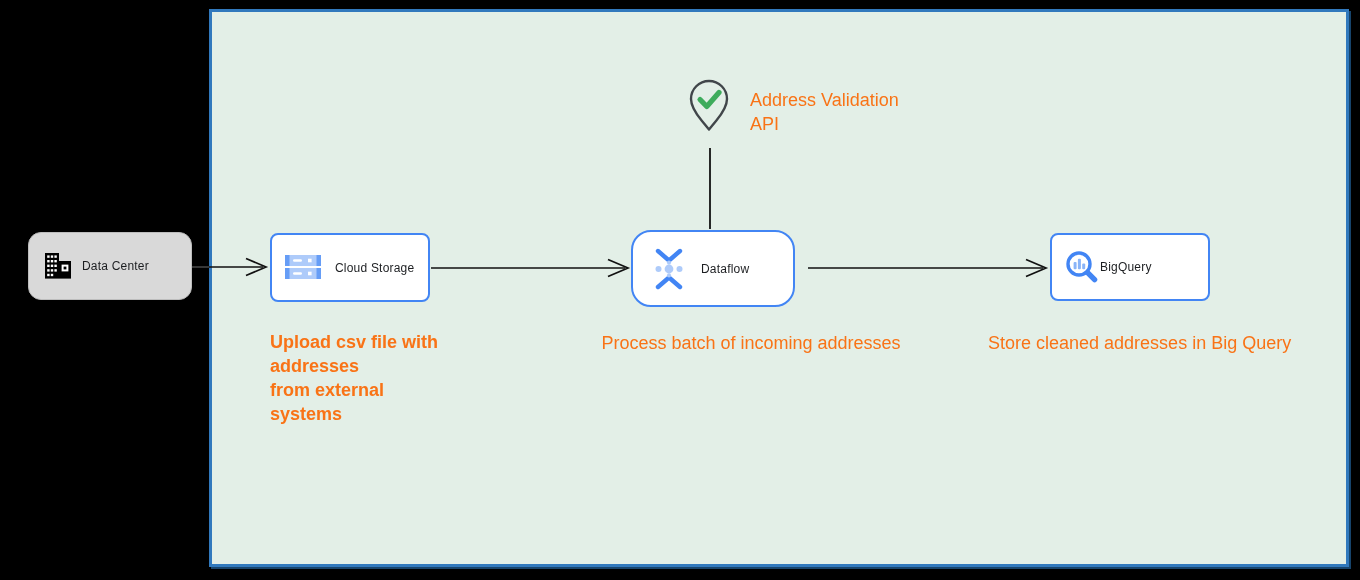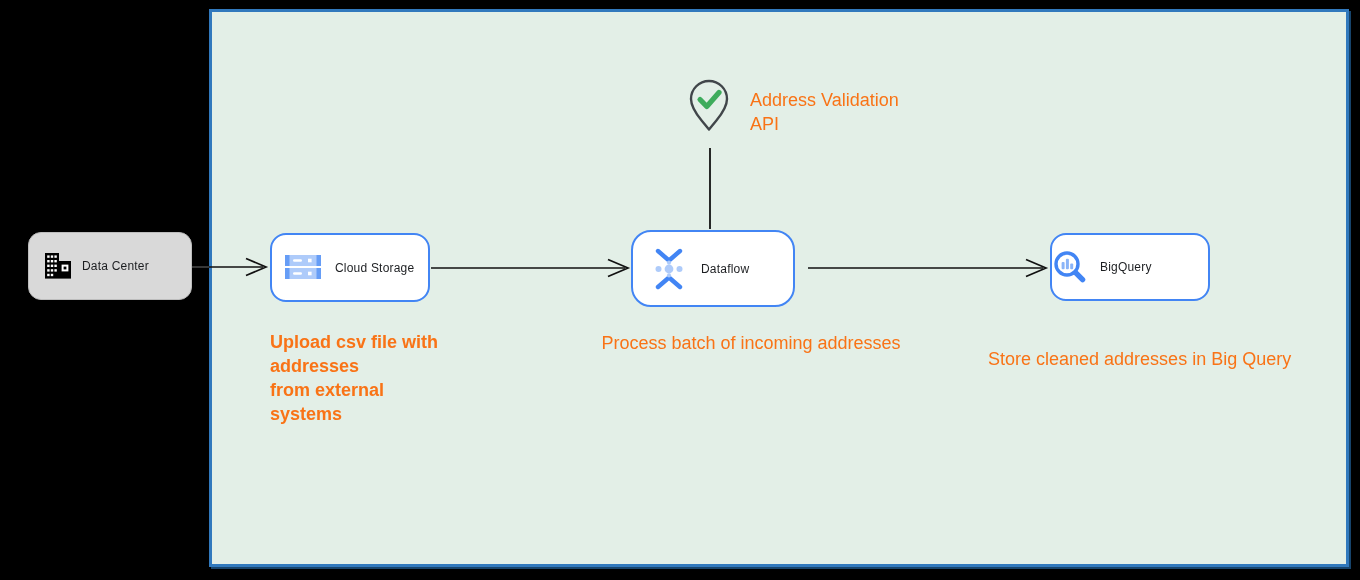--- a/index.html
+++ b/index.html
@@ -11,21 +11,21 @@
   .abs{position:absolute;}
   .canvas{
     left:209px;top:9px;width:1140px;height:558px;
     background:#e3efe7;
     border:3px solid #3179bd;
     box-sizing:border-box;
     box-shadow:2px 2px 0 #17446c;
   }
   .node{
     position:absolute;display:flex;align-items:center;
-    background:#fff;border:2.5px solid #4285f4;border-radius:16px;
+    background:#fff;border:2.5px solid #4285f4;border-radius:8px;
     box-sizing:border-box;cursor:default;
   }
   .node-label{font-size:12px;color:#1c1e21;letter-spacing:.2px;}
   .gray-node{
     position:absolute;display:flex;align-items:center;
     background:#d9d9d9;border:1px solid #bdbdbd;border-radius:13px;
     box-sizing:border-box;
   }
   .caption{
     position:absolute;font-size:18px;line-height:24px;color:#f97316;
@@ -114,21 +114,21 @@
         <circle cx="8.5" cy="21" r="3"></circle>
         <circle cx="29.5" cy="21" r="3"></circle>
         <circle cx="19" cy="14.6" r="2.1"></circle>
         <circle cx="19" cy="27.4" r="2.1"></circle>
       </g>
     </svg>
   </span>
   <span class="node-label">Dataflow</span>
 </div>
 
-<div class="node" style="left:1050px;top:233px;width:160px;height:68px;gap:12px;text-align:center;">
+<div class="node" style="left:1050px;top:233px;width:160px;height:68px;padding-left:12px;text-align:center;">
   <span>
     <svg width="36" height="36" viewBox="0 0 36 36">
       <circle cx="15" cy="15" r="11" fill="#fff" stroke="#4285f4" stroke-width="3.4"></circle>
       <g fill="#8ab4f8">
         <rect x="9.6" y="13" width="3" height="7.2" rx="1"></rect>
         <rect x="13.9" y="9.8" width="3" height="10.4" rx="1"></rect>
         <rect x="18.2" y="14.4" width="3" height="5.8" rx="1"></rect>
       </g>
       <line x1="23.6" y1="23.6" x2="30.6" y2="30.6" stroke="#4285f4" stroke-width="5.4" stroke-linecap="round"></line>
     </svg>
@@ -145,13 +145,13 @@
 <div class="caption" style="left:750px;top:88px;">Address Validation
 API</div>
 
 <div class="caption" style="left:270px;top:330px;width:230px;font-weight:bold;">Upload csv file with
 addresses
 from external
 systems</div>
 
 <div class="caption" style="left:560px;top:331px;width:382px;text-align:center;">Process batch of incoming addresses</div>
 
-<div class="caption" style="left:988px;top:347px;white-space:nowrap;">Store cleaned addresses in Big Query</div>
+<div class="caption" style="left:988px;top:331px;white-space:nowrap;">Store cleaned addresses in Big Query</div>
 
 </body></html>

